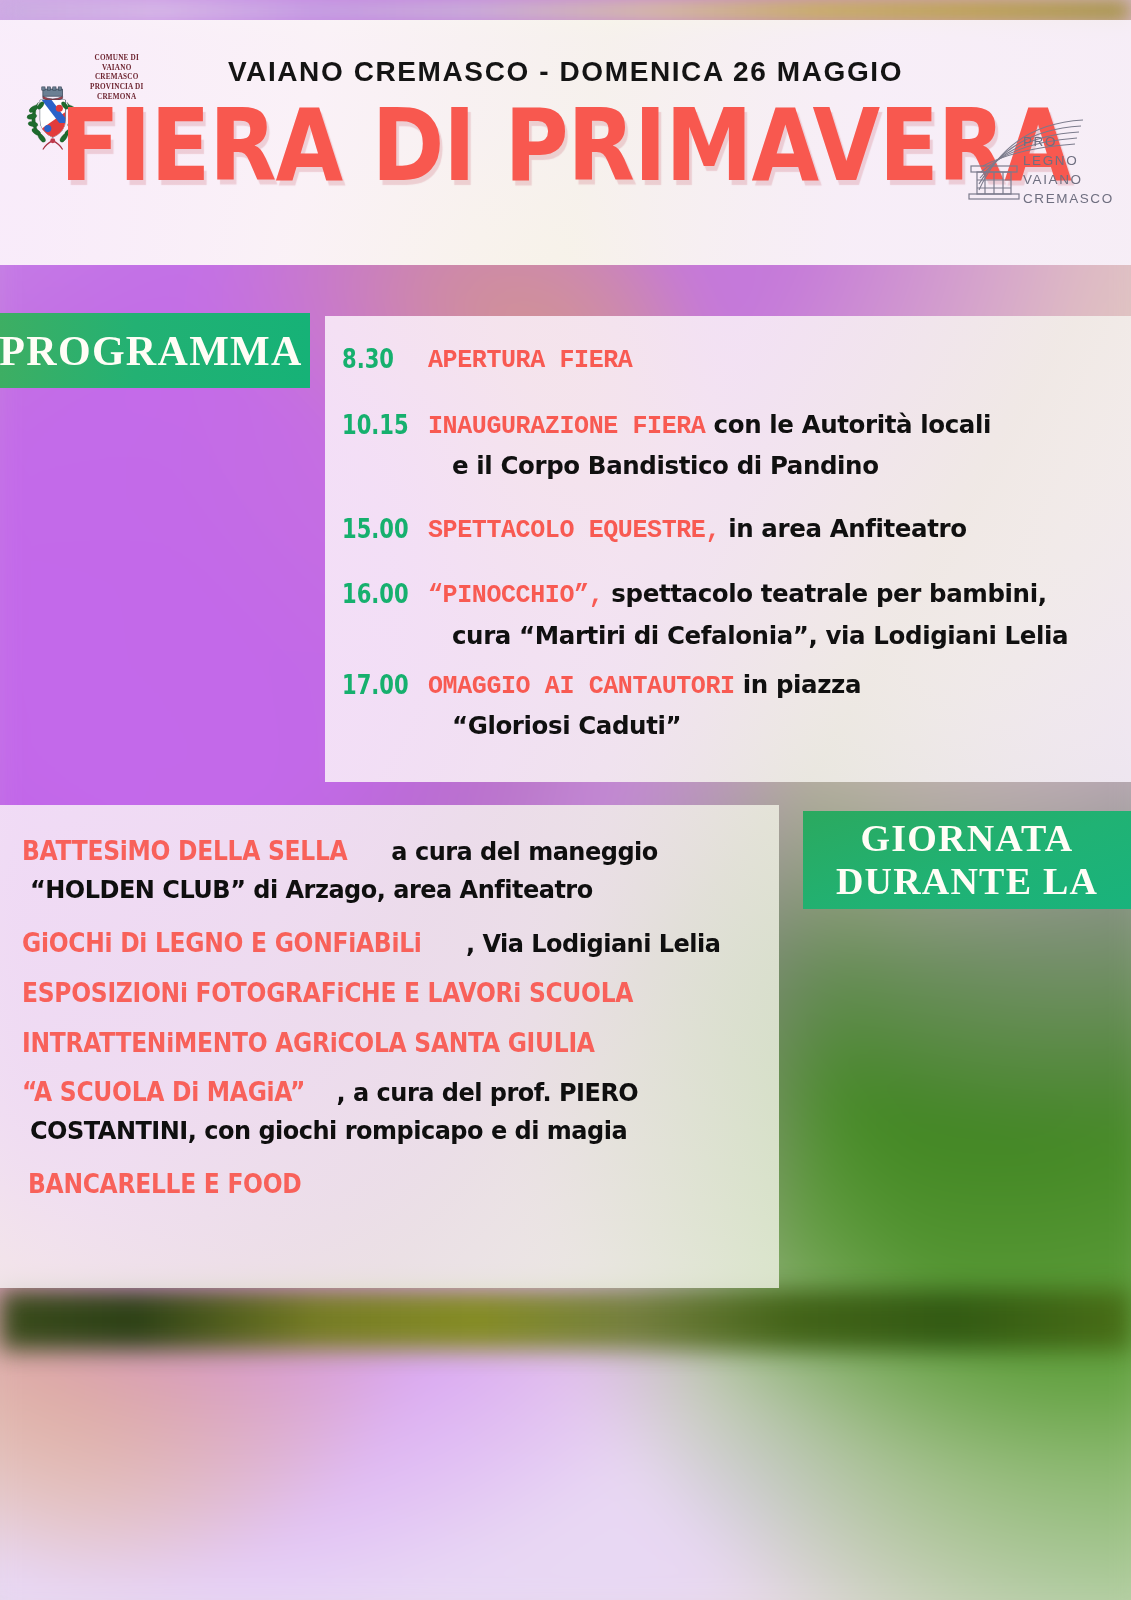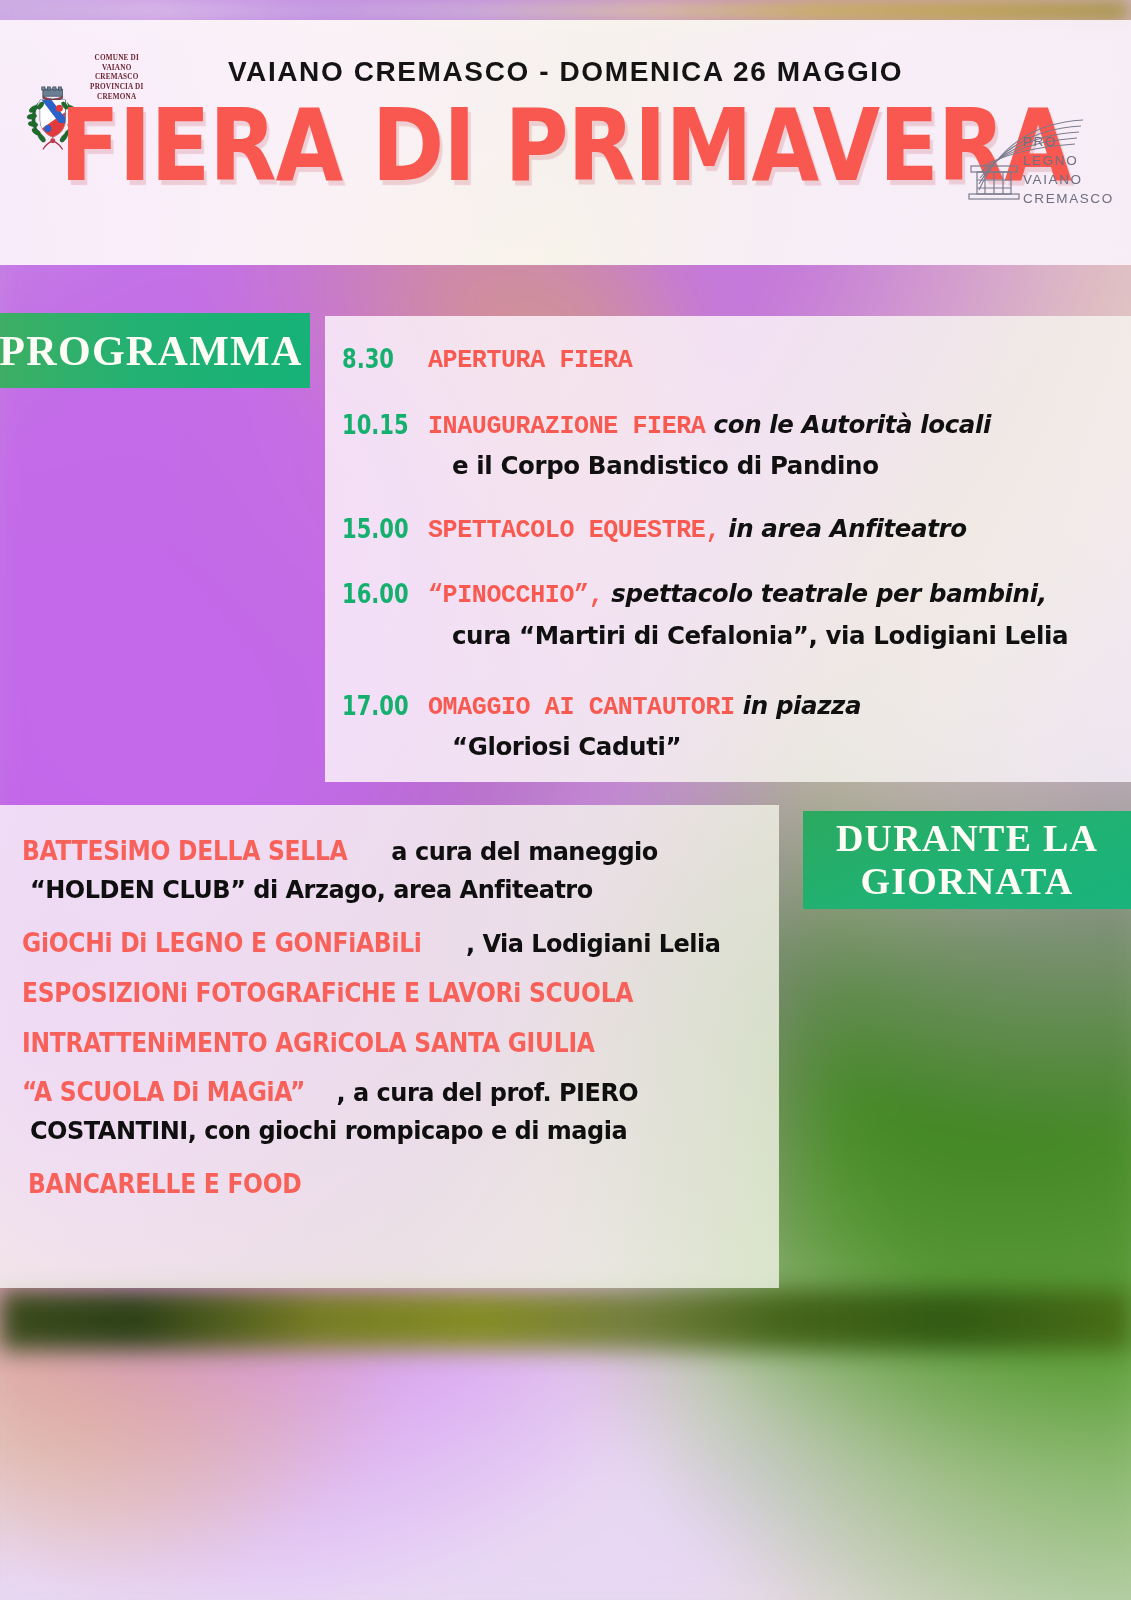--- a/index.html
+++ b/index.html
@@ -120,30 +120,29 @@
   .prog-body { flex:1 1 auto; line-height:1.3; padding-top:1px; }
   .prog-body .ttl {
     font-family:Liberation Mono, monospace;
     font-size:25px; font-weight:700; color:#f85a52;
     letter-spacing:-.4px;
   }
   .prog-body .rest {
     font-family:"DejaVu Sans", sans-serif;
     font-size:24.5px; font-weight:700; color:#101010;
     letter-spacing:-.4px;
-    font-style:italic;
   }
   .prog-body .line2 {
     display:block; margin-top:7px; margin-left:24px;
     font-family:"DejaVu Sans", sans-serif;
     font-size:24.5px; font-weight:700; color:#101010;
     letter-spacing:-.4px;
   }
   .prog-row.gap { margin-bottom:30px; }
-  .prog-row.gap2 { margin-bottom:37px; }
+  .prog-row.gap2 { margin-bottom:16px; }
 
   
   .panel-activities {
     position:absolute; left:0; top:805px; width:779px; height:483px; z-index:4;
     background:linear-gradient(130deg, rgba(248,238,248,.86) 0%, rgba(247,241,243,.84) 35%, rgba(240,241,228,.82) 66%, rgba(236,240,224,.84) 100%);
   }
   .act-list { padding:30px 10px 0 22px; }
   .act-row { margin-bottom:21px; line-height:1.3; }
   .act-hl {
     font-family:"DejaVu Sans", sans-serif;
@@ -300,22 +299,22 @@
       <div class="prog-body">
         <span class="ttl">OMAGGIO AI CANTAUTORI</span><span class="rest">  in piazza</span>
         <span class="line2">“Gloriosi  Caduti”</span>
       </div>
     </div>
 
   </div>
 </div>
 
 <div class="badge" id="badge-durante">
+  <span>GIORNATA</span>
   <span>DURANTE LA</span>
-  <span>GIORNATA</span>
 </div>
 
 <div class="panel-activities">
   <div class="act-list">
 
     <div class="act-row">
       <span class="act-hl">BATTESiMO DELLA SELLA</span><span class="act-rest"> a cura del maneggio</span>
       <span class="act-line2">“HOLDEN CLUB” di Arzago, area Anfiteatro</span>
     </div>
 

